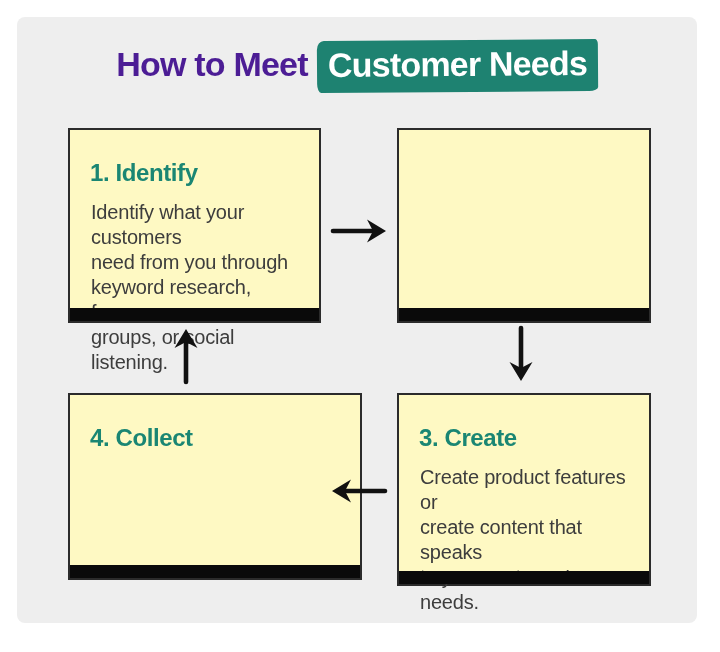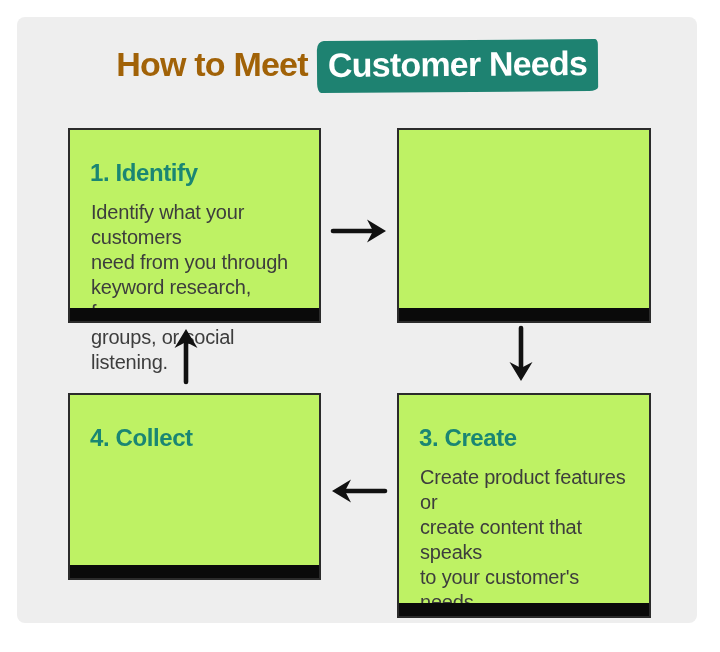--- a/index.html
+++ b/index.html
@@ -22,40 +22,40 @@
     left: 17px; top: 40px;
     width: 680px;
     display: flex;
     justify-content: center;
     align-items: center;
     gap: 9px;
   }
   .title-plain {
     font-size: 34px;
     font-weight: bold;
-    color: #a16207;
+    color: #4c1d95;
     letter-spacing: -0.8px;
     line-height: 1;
     padding-bottom: 4px;
   }
   .title-chip {
     background: #1e8271;
     color: #ffffff;
     font-size: 34px;
     font-weight: bold;
     letter-spacing: -0.8px;
     line-height: 1;
     padding: 7px 11px 11px 11px;
     border-radius: 7px 3px 9px 4px / 9px 5px 4px 9px;
     transform: rotate(-0.4deg);
   }
   .step {
     position: absolute;
     box-sizing: border-box;
-    background: #bef264;
+    background: #fef9c3;
     border: 2px solid #2b2b2b;
   }
   .step-inner { padding: 30px 18px 0 20px; }
   .step-heading {
     margin: 0;
     color: #1a8673;
     font-size: 24px;
     font-weight: bold;
     letter-spacing: -0.4px;
     line-height: 1.1;
@@ -69,22 +69,22 @@
     white-space: pre-line;
   }
   .step-bar {
     position: absolute;
     left: 0; right: 0; bottom: 0;
     height: 13px;
     background: #0a0a0a;
   }
   #step-1 { left: 68px;  top: 128px; width: 253px; height: 195px; }
   #step-2 { left: 397px; top: 128px; width: 254px; height: 195px; }
-  #step-3 { left: 397px; top: 393px; width: 254px; height: 225px; }
-  #step-4 { left: 68px;  top: 393px; width: 253px; height: 187px; }
+  #step-3 { left: 397px; top: 393px; width: 254px; height: 193px; }
+  #step-4 { left: 68px;  top: 393px; width: 294px; height: 187px; }
   .arrow { position: absolute; }
   #arrow-right { left: 330px; top: 216px; }
   #arrow-down  { left: 506px; top: 325px; }
   #arrow-left  { left: 330px; top: 476px; }
   #arrow-up    { left: 171px; top: 327px; }
 </style>
 </head>
 <body>
 
 <div class="canvas"></div>

